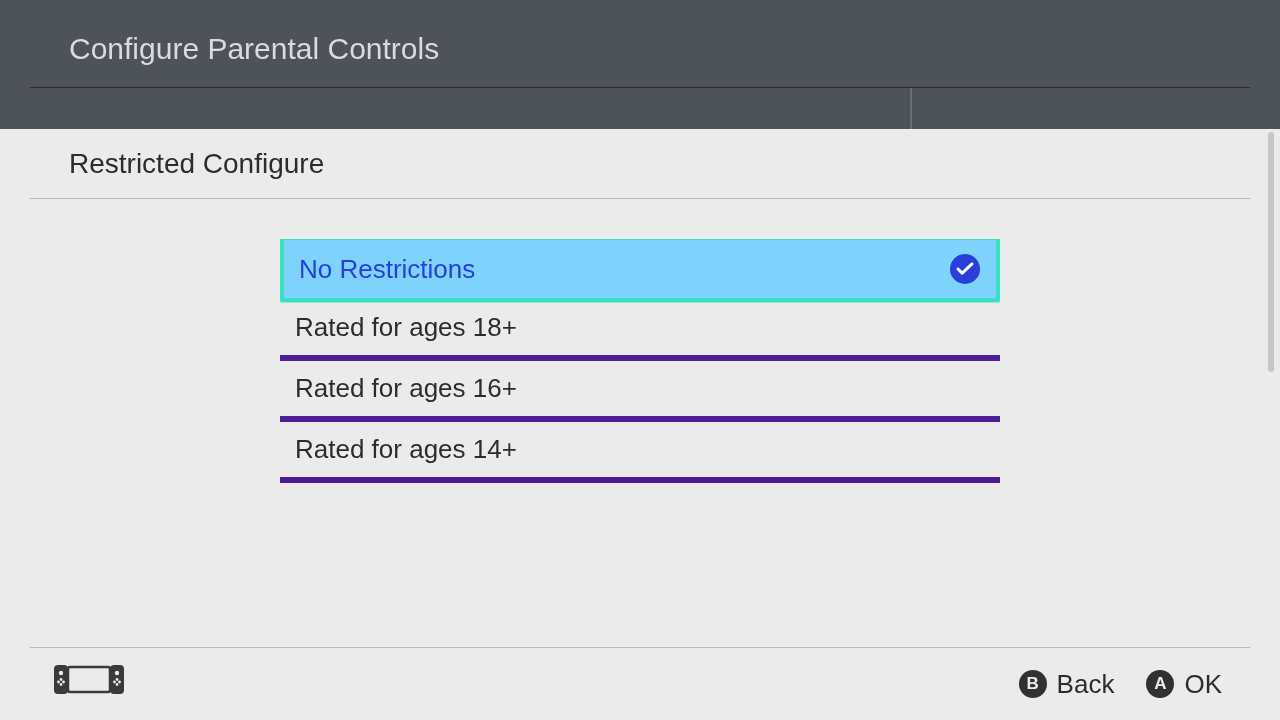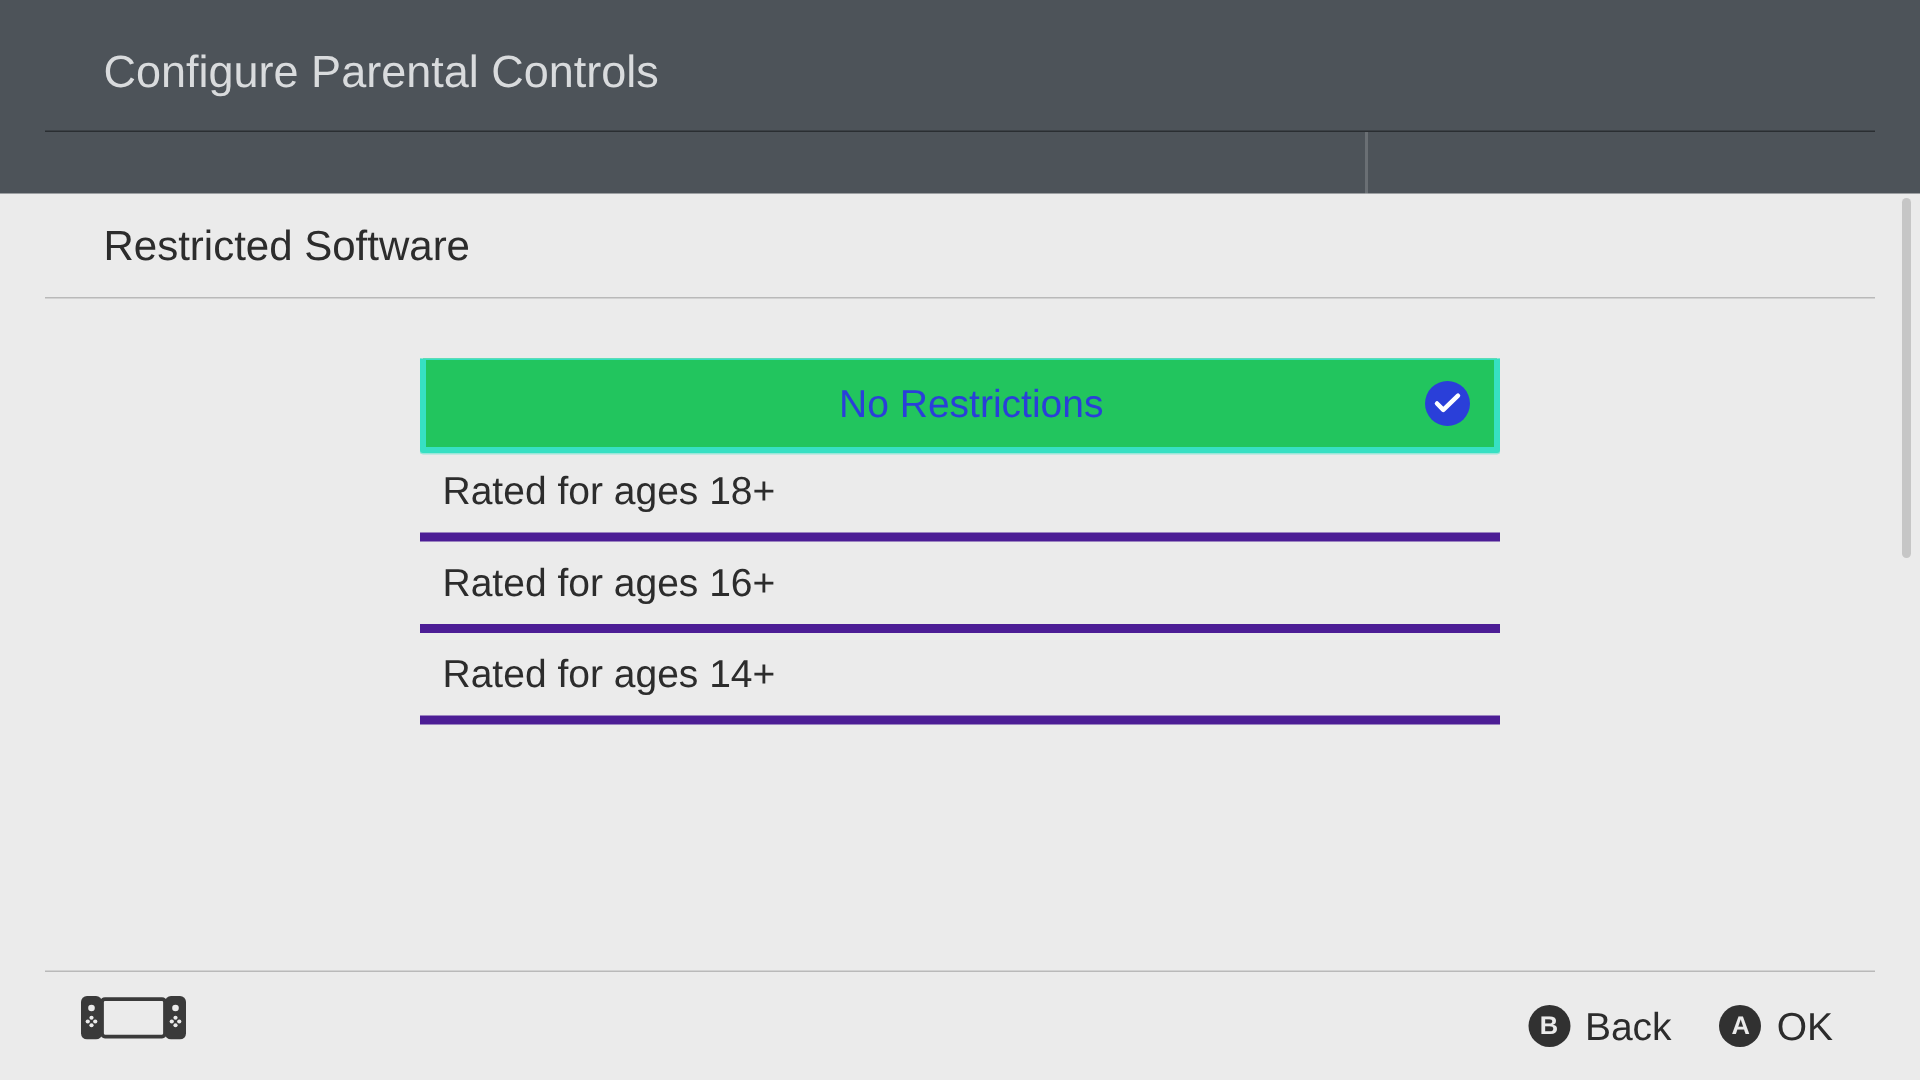--- a/index.html
+++ b/index.html
@@ -75,29 +75,28 @@
     align-items: center;
     padding-left: 15px;
     font-size: 26px;
     color: #2c2c2c;
     border-bottom: 6px solid #4c1d95;
     cursor: pointer;
   }
   .option.selected {
     border: 4.5px solid #37e0c3;
     border-radius: 2px;
-    background: #22c55e;
+    background: #7dd3fc;
     color: #2a3fd9;
     height: 66px;
     margin-top: -3px;
     margin-bottom: -2px;
     box-shadow: 0 0 0 1px rgba(55,224,195,0.45);
     border-bottom: 4.5px solid #37e0c3;
     z-index: 2;
-    justify-content: center;
   }
   .option.selected .label { font-weight: 400; }
 
   .check-icon {
     position: absolute;
     right: 16px;
     top: 50%;
     transform: translateY(-50%);
     width: 30px;
     height: 30px;
@@ -182,21 +181,21 @@
 <body>
 
 <div class="top-region">
   <div class="top-title">Configure Parental Controls</div>
   <div class="top-rule"></div>
   <div class="top-notch"></div>
 </div>
 
 <div class="content-region">
 
-  <div class="section-title">Restricted Software</div>
+  <div class="section-title">Restricted Configure</div>
   <div class="section-rule"></div>
 
   <div class="options-viewport">
     <div class="options-inner">
 
       <div class="option selected">
         <span class="label">No Restrictions</span>
         <span class="check-icon">
           <svg width="30" height="30" viewBox="0 0 30 30">
             <circle cx="15" cy="15" r="15" fill="#2a3fd9"></circle>

